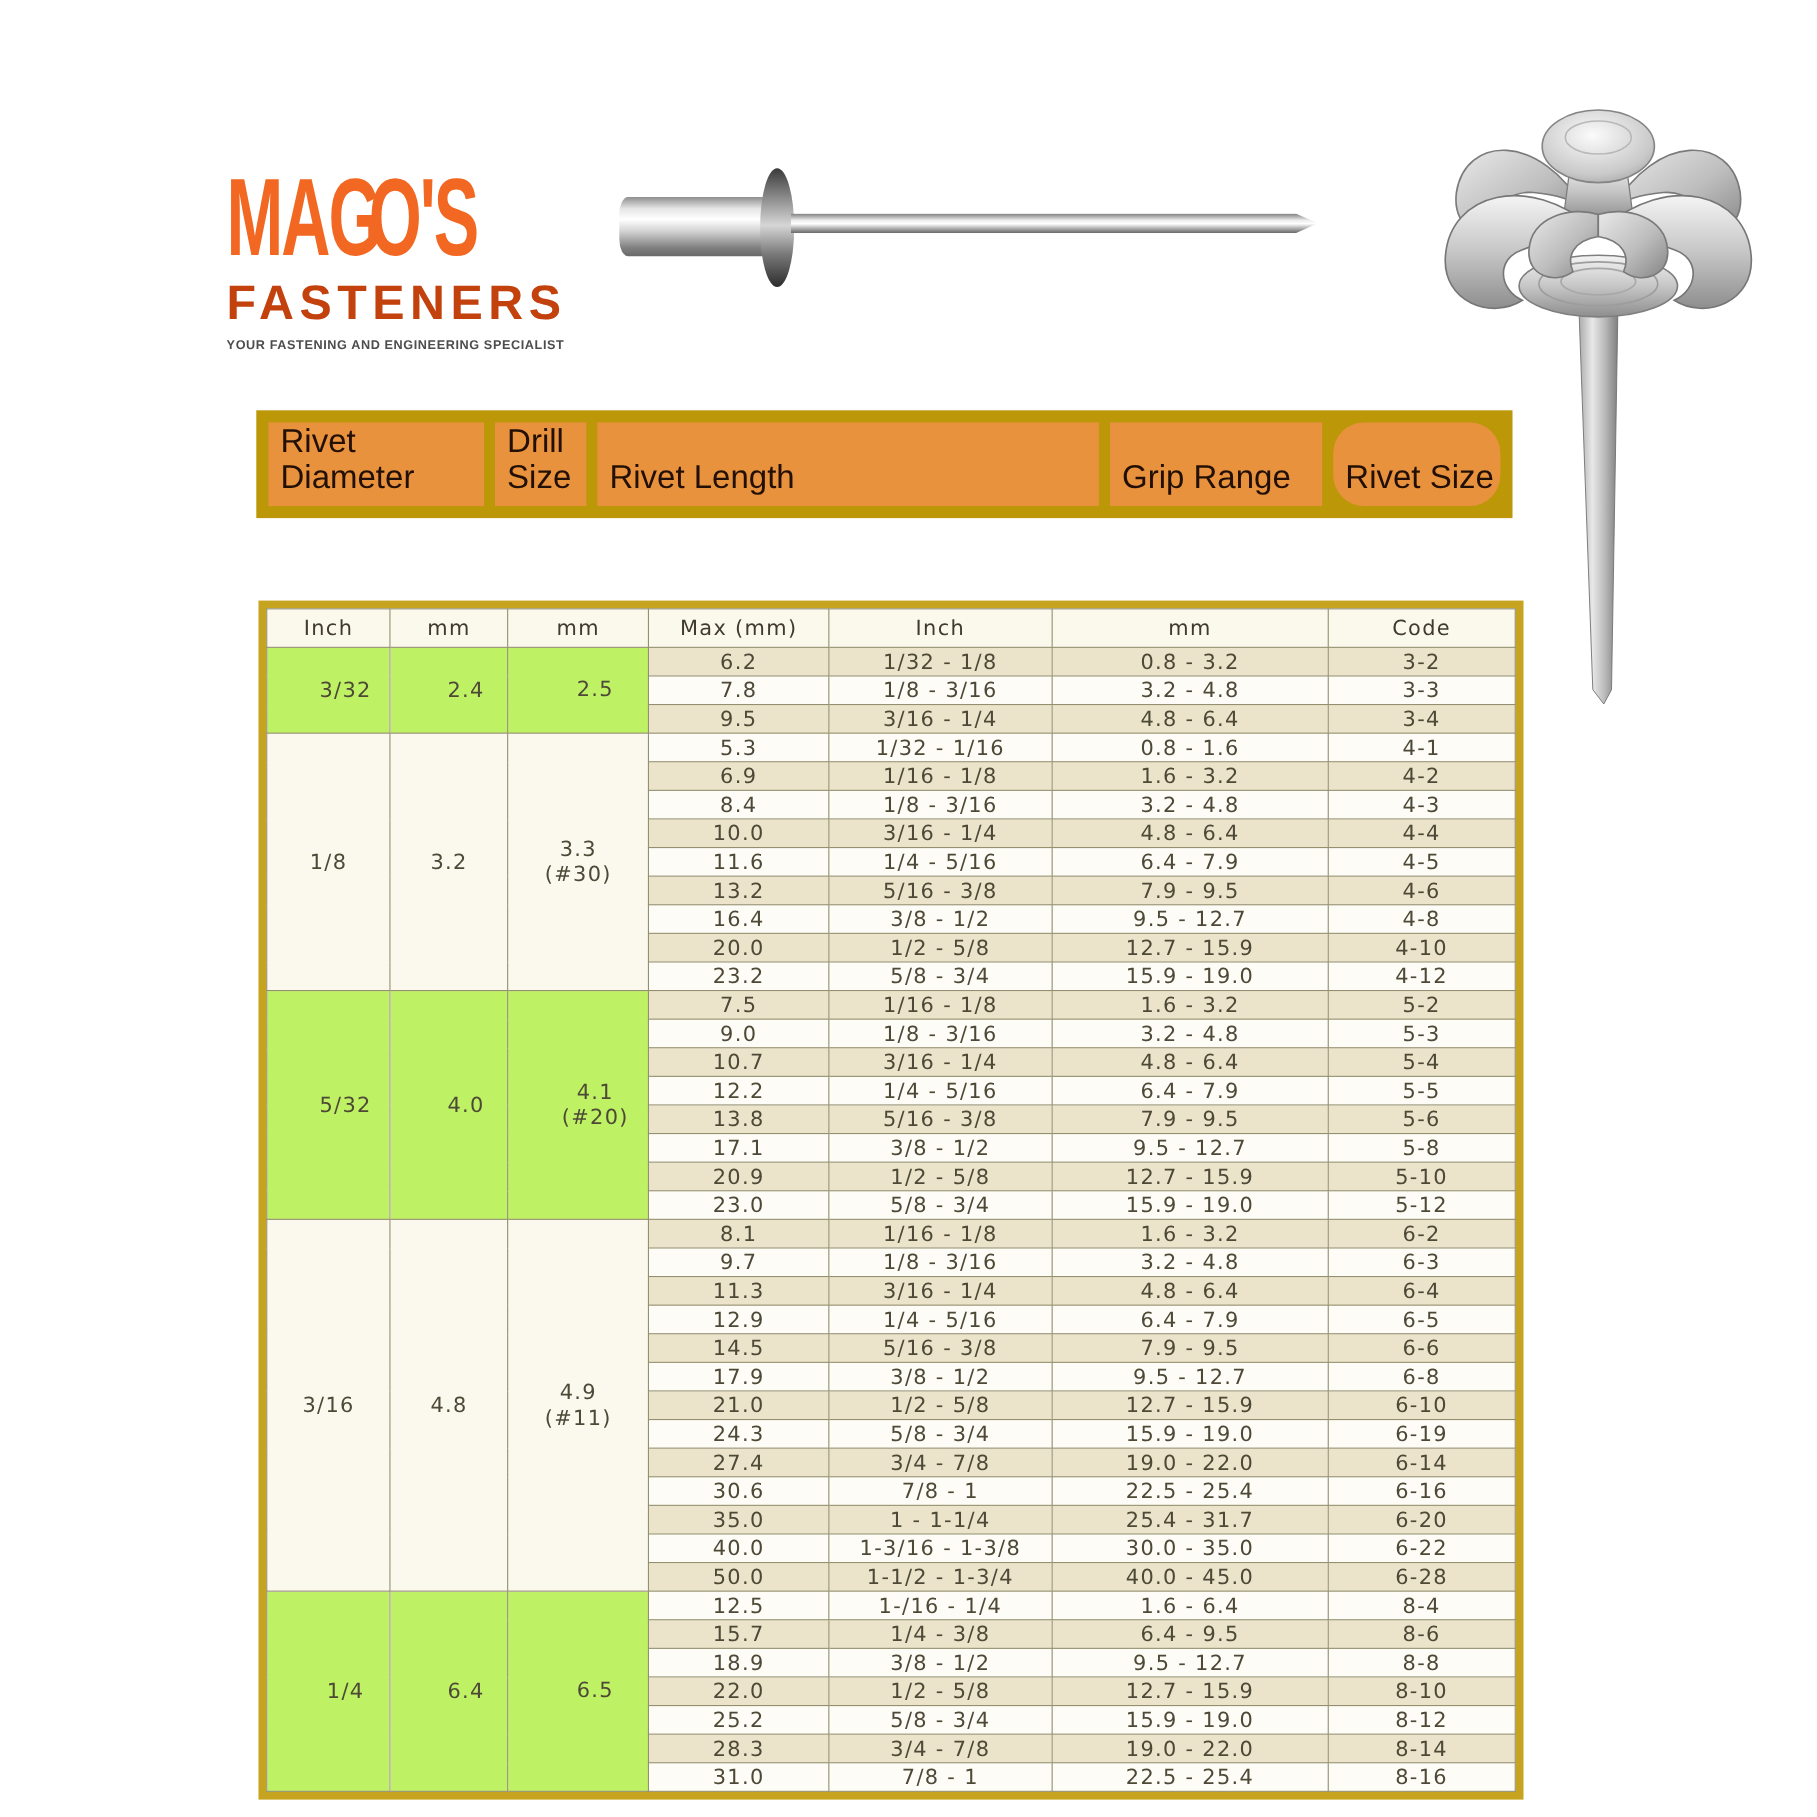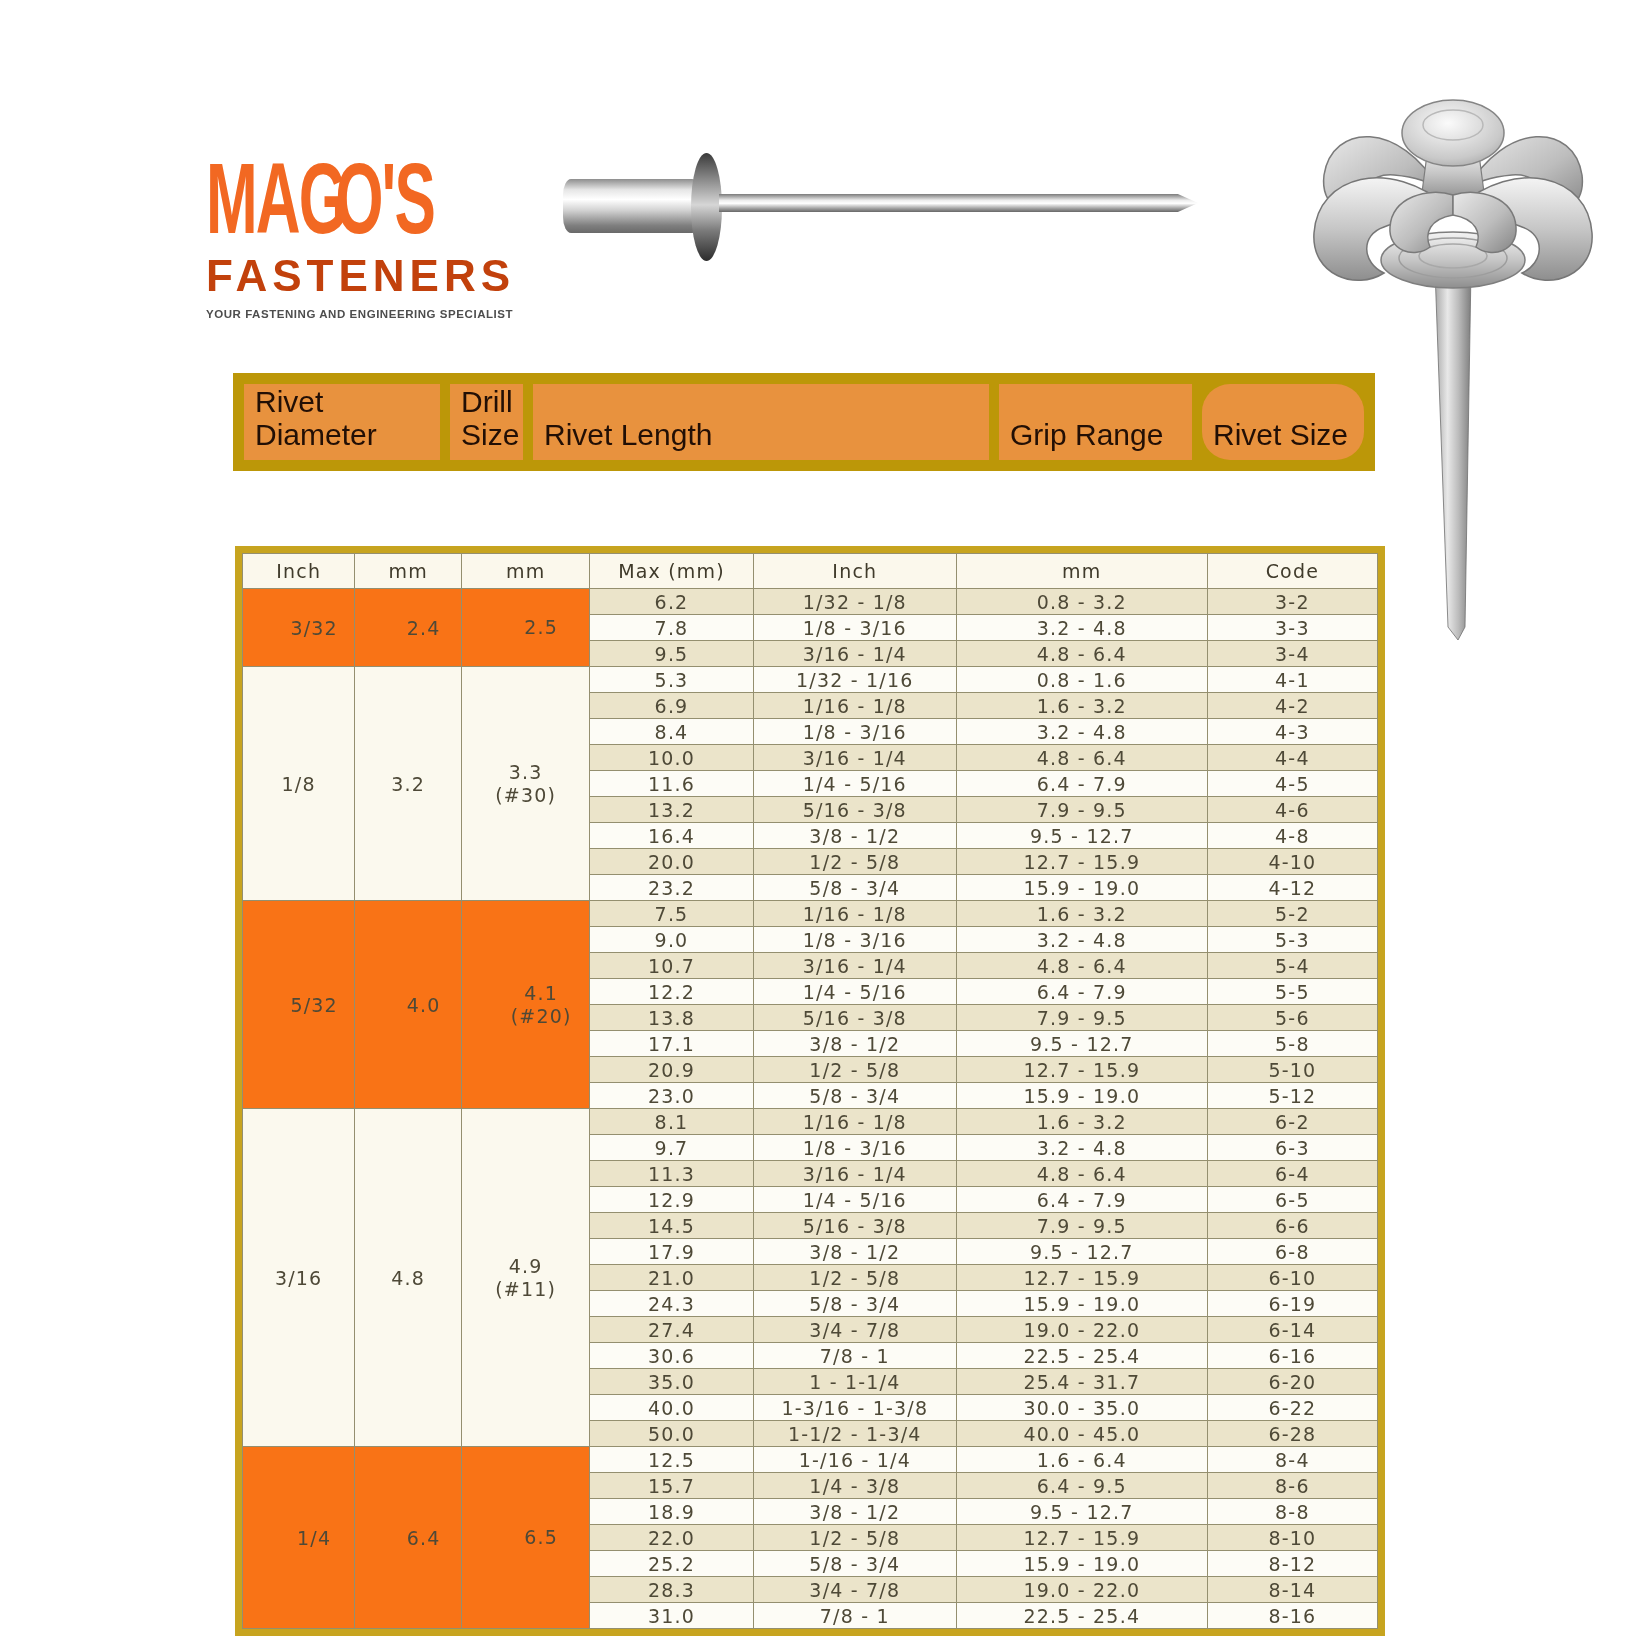--- a/index.html
+++ b/index.html
@@ -23,33 +23,33 @@
       background:linear-gradient(#3a3a3a 0%,#9c9c9c 30%,#d6d6d6 48%,#7a7a7a 72%,#2c2c2c 100%);}
   .rivet-rod{position:absolute;left:719px;top:194px;width:479px;height:18px;
       background:linear-gradient(#7b7b7b 0%,#ededed 35%,#ffffff 52%,#9b9b9b 82%,#676767 100%);
       clip-path:polygon(0 0,95.8% 0,100% 50%,95.8% 100%,0 100%);}
 
   
   .bar{position:absolute;left:233px;top:373px;width:1142px;height:98px;background:#BC9708;
        box-sizing:border-box;padding:11px;display:flex;gap:10px;}
   .bar-cell{background:#E8923E;display:flex;align-items:flex-end;box-sizing:border-box;
             padding:0 4px 9px 11px;font-size:30px;line-height:33px;color:#220F05;}
-  .bar-c0{width:196px;} .bar-c1{width:73px;} .bar-c2{width:456px;} .bar-c3{width:193px;} .bar-c4{flex:1;border-radius:28px;}
+  .bar-c0{width:196px;} .bar-c1{width:83px;} .bar-c2{width:456px;} .bar-c3{width:193px;} .bar-c4{flex:1;border-radius:28px;}
 
   
   .tablewrap{position:absolute;left:235px;top:546px;width:1150px;box-sizing:border-box;
              border:7px solid #C7A41F;background:#FCFAF2;}
   table.spec{width:100%;border-collapse:collapse;table-layout:fixed;
              font-family:"DejaVu Sans",sans-serif;font-size:19px;letter-spacing:1.2px;color:#4E4937;}
   table.spec th,table.spec td{border:1px solid #948F6F;text-align:center;padding:0;height:25px;
              font-weight:normal;overflow:hidden;}
   table.spec thead th{height:34px;background:#FBF8EC;color:#403B2B;}
   table.spec tbody tr:nth-child(odd){background:#EBE4CA;}
   table.spec tbody tr:nth-child(even){background:#FDFCF6;}
-  table.spec td.mb{background:#f97316;padding-left:31px;}
+  table.spec td.mb{background:#bef264;padding-left:31px;}
   table.spec td.mw{background:#FBF9EE;}
   table.spec td.drill{white-space:pre-line;line-height:1.2;}
   col.c0{width:9.9%;} col.c1{width:9.4%;} col.c2{width:11.3%;} col.c3{width:14.4%;}
   col.c4{width:17.9%;} col.c5{width:22.1%;} col.c6{width:15%;}
 </style>
 </head>
 <body>
 
 <div class="page">
 

